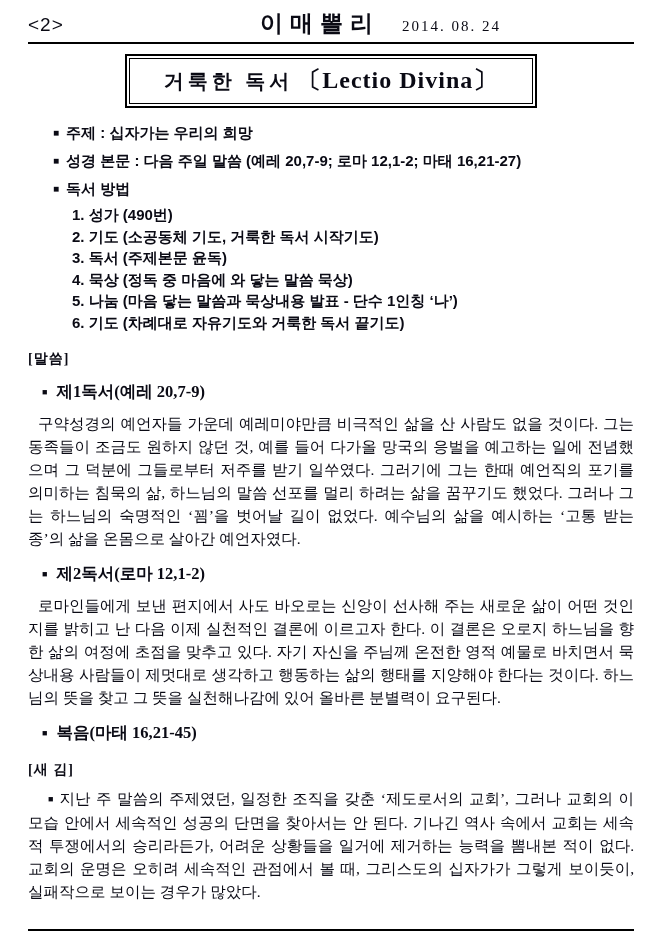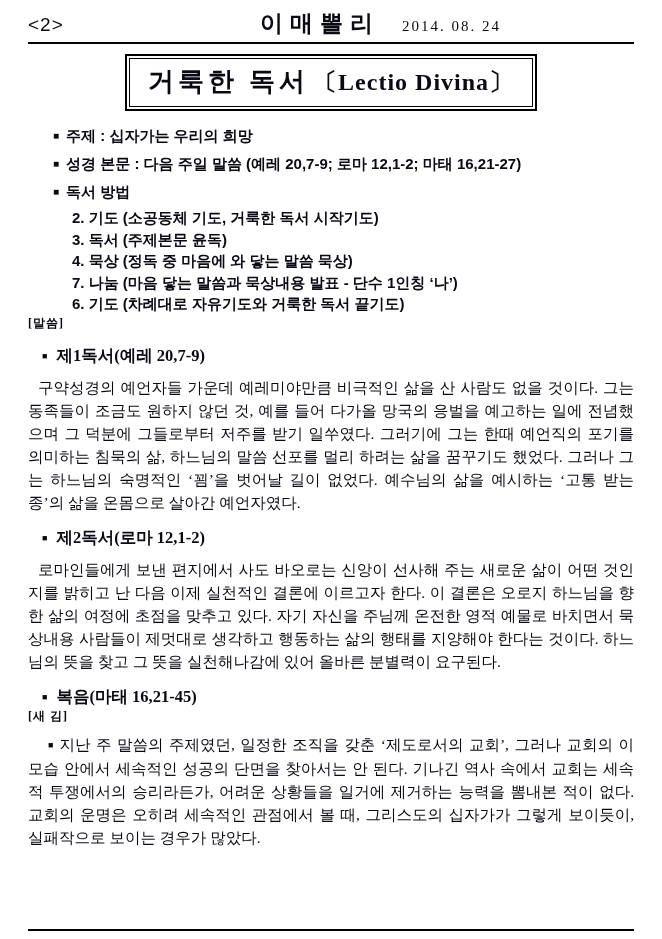--- a/index.html
+++ b/index.html
@@ -15,32 +15,32 @@
   
   .hdr { display: flex; align-items: baseline; }
   .hdr-page { flex: 1; font-family: "Liberation Sans", sans-serif; font-size: 19px; letter-spacing: 1px; }
   .hdr-title { flex: 0 0 auto; font-family: "Liberation Sans", sans-serif; font-weight: bold; font-size: 23px; letter-spacing: 7px; }
   .hdr-date { flex: 1; font-family: "Liberation Serif", serif; font-size: 15px; letter-spacing: 2px; padding-left: 22px; }
   .hdr-rule { border-bottom: 2px solid #000; margin-top: 3px; }
 
   
   .title-box-outer { width: 412px; margin: 10px auto 11px auto; border: 2px solid #000; padding: 2px; }
   .title-box-inner { border: 1px solid #000; text-align: center; padding: 5px 0 7px 0; }
-  .title-kr { font-family: "Liberation Sans", sans-serif; font-weight: bold; font-size: 26px; letter-spacing: 4px; }
+  .title-kr { font-family: "Liberation Sans", sans-serif; font-weight: bold; font-size: 20px; letter-spacing: 4px; }
   .title-la { font-family: "Liberation Serif", serif; font-weight: bold; font-size: 24px; letter-spacing: 1px; }
 
   
   .intro { margin: 4px 0 0 12px; font-family: "Liberation Sans", sans-serif; font-weight: bold; font-size: 15px; }
   .intro-line { line-height: 28px; white-space: nowrap; margin-left: 13px; }
   .sq { display: inline-block; font-size: 10px; vertical-align: 2px; margin-right: 7px; }
   .steps { margin: 1px 0 0 32px; }
   .step { line-height: 21.5px; white-space: nowrap; }
 
   
-  .sec-head { font-family: "Liberation Serif", serif; font-weight: bold; font-size: 12px; letter-spacing: 1px; }
+  .sec-head { font-family: "Liberation Serif", serif; font-weight: bold; font-size: 14px; margin-top: 17px; letter-spacing: 1px; }
   .reading-head { font-family: "Liberation Serif", serif; font-weight: bold; font-size: 16.5px; margin: 13px 0 0 14px; }
   .reading-head .sq { font-size: 9px; margin-right: 9px; }
   .body-p {
     margin-top: 9px;
     font-size: 15.5px; line-height: 23px;
     text-align: justify; text-indent: 10px;
     word-break: break-all;
   }
   .reflect-p { margin-top: 8px; }
   .reflect-p .sq { font-size: 9px; margin-right: 6px; }
@@ -70,24 +70,25 @@
     <div class="intro-line">
       <span class="sq">■</span><span>주제 : 십자가는 우리의 희망</span>
     </div>
     <div class="intro-line">
       <span class="sq">■</span><span>성경 본문 : 다음 주일 말씀 (예레 20,7-9; 로마 12,1-2; 마태 16,21-27)</span>
     </div>
     <div class="intro-line">
       <span class="sq">■</span><span>독서 방법</span>
     </div>
     <div class="steps">
+      <div class="step">1. 성가 (490번)</div>
       <div class="step">2. 기도 (소공동체 기도, 거룩한 독서 시작기도)</div>
       <div class="step">3. 독서 (주제본문 윤독)</div>
       <div class="step">4. 묵상 (정독 중 마음에 와 닿는 말씀 묵상)</div>
-      <div class="step">7. 나눔 (마음 닿는 말씀과 묵상내용 발표 - 단수 1인칭 ‘나’)</div>
+      <div class="step">5. 나눔 (마음 닿는 말씀과 묵상내용 발표 - 단수 1인칭 ‘나’)</div>
       <div class="step">6. 기도 (차례대로 자유기도와 거룩한 독서 끝기도)</div>
     </div>
   </div>
 
   <div class="sec-head">[말씀]</div>
 
   <div class="reading-head">
     <span class="sq">■</span><span>제1독서(예레 20,7-9)</span>
   </div>
   <p class="body-p">구약성경의 예언자들 가운데 예레미야만큼 비극적인 삶을 산 사람도 없을 것이다. 그는 동족들이 조금도 원하지 않던 것, 예를 들어 다가올 망국의 응벌을 예고하는 일에 전념했으며 그 덕분에 그들로부터 저주를 받기 일쑤였다. 그러기에 그는 한때 예언직의 포기를 의미하는 침묵의 삶, 하느님의 말씀 선포를 멀리 하려는 삶을 꿈꾸기도 했었다. 그러나 그는 하느님의 숙명적인 ‘꾐’을 벗어날 길이 없었다. 예수님의 삶을 예시하는 ‘고통 받는 종’의 삶을 온몸으로 살아간 예언자였다.</p>

